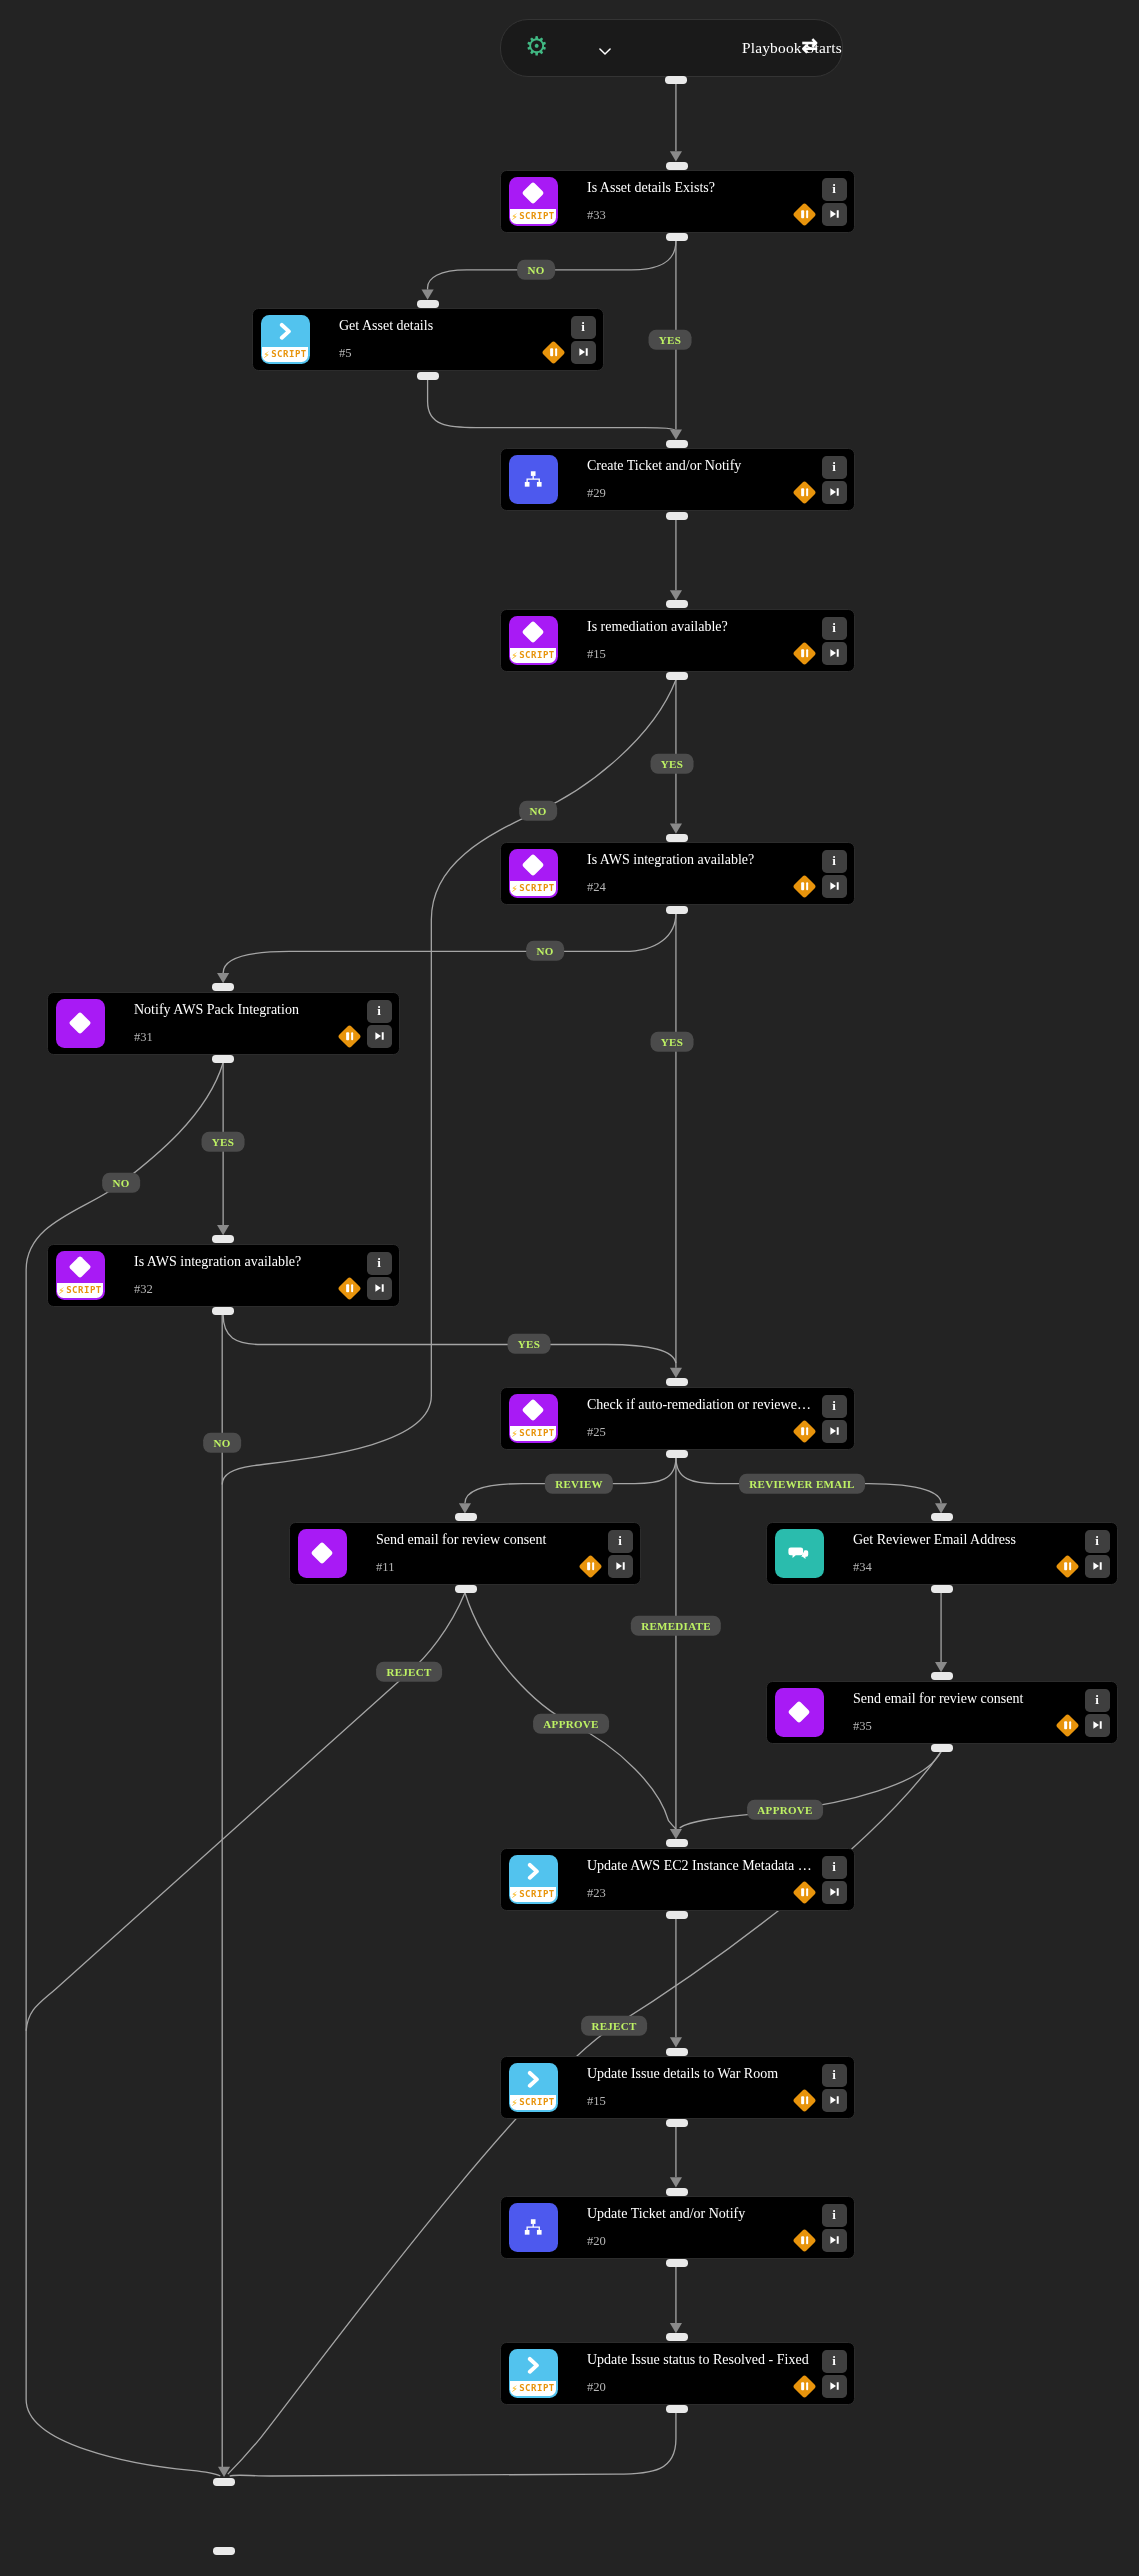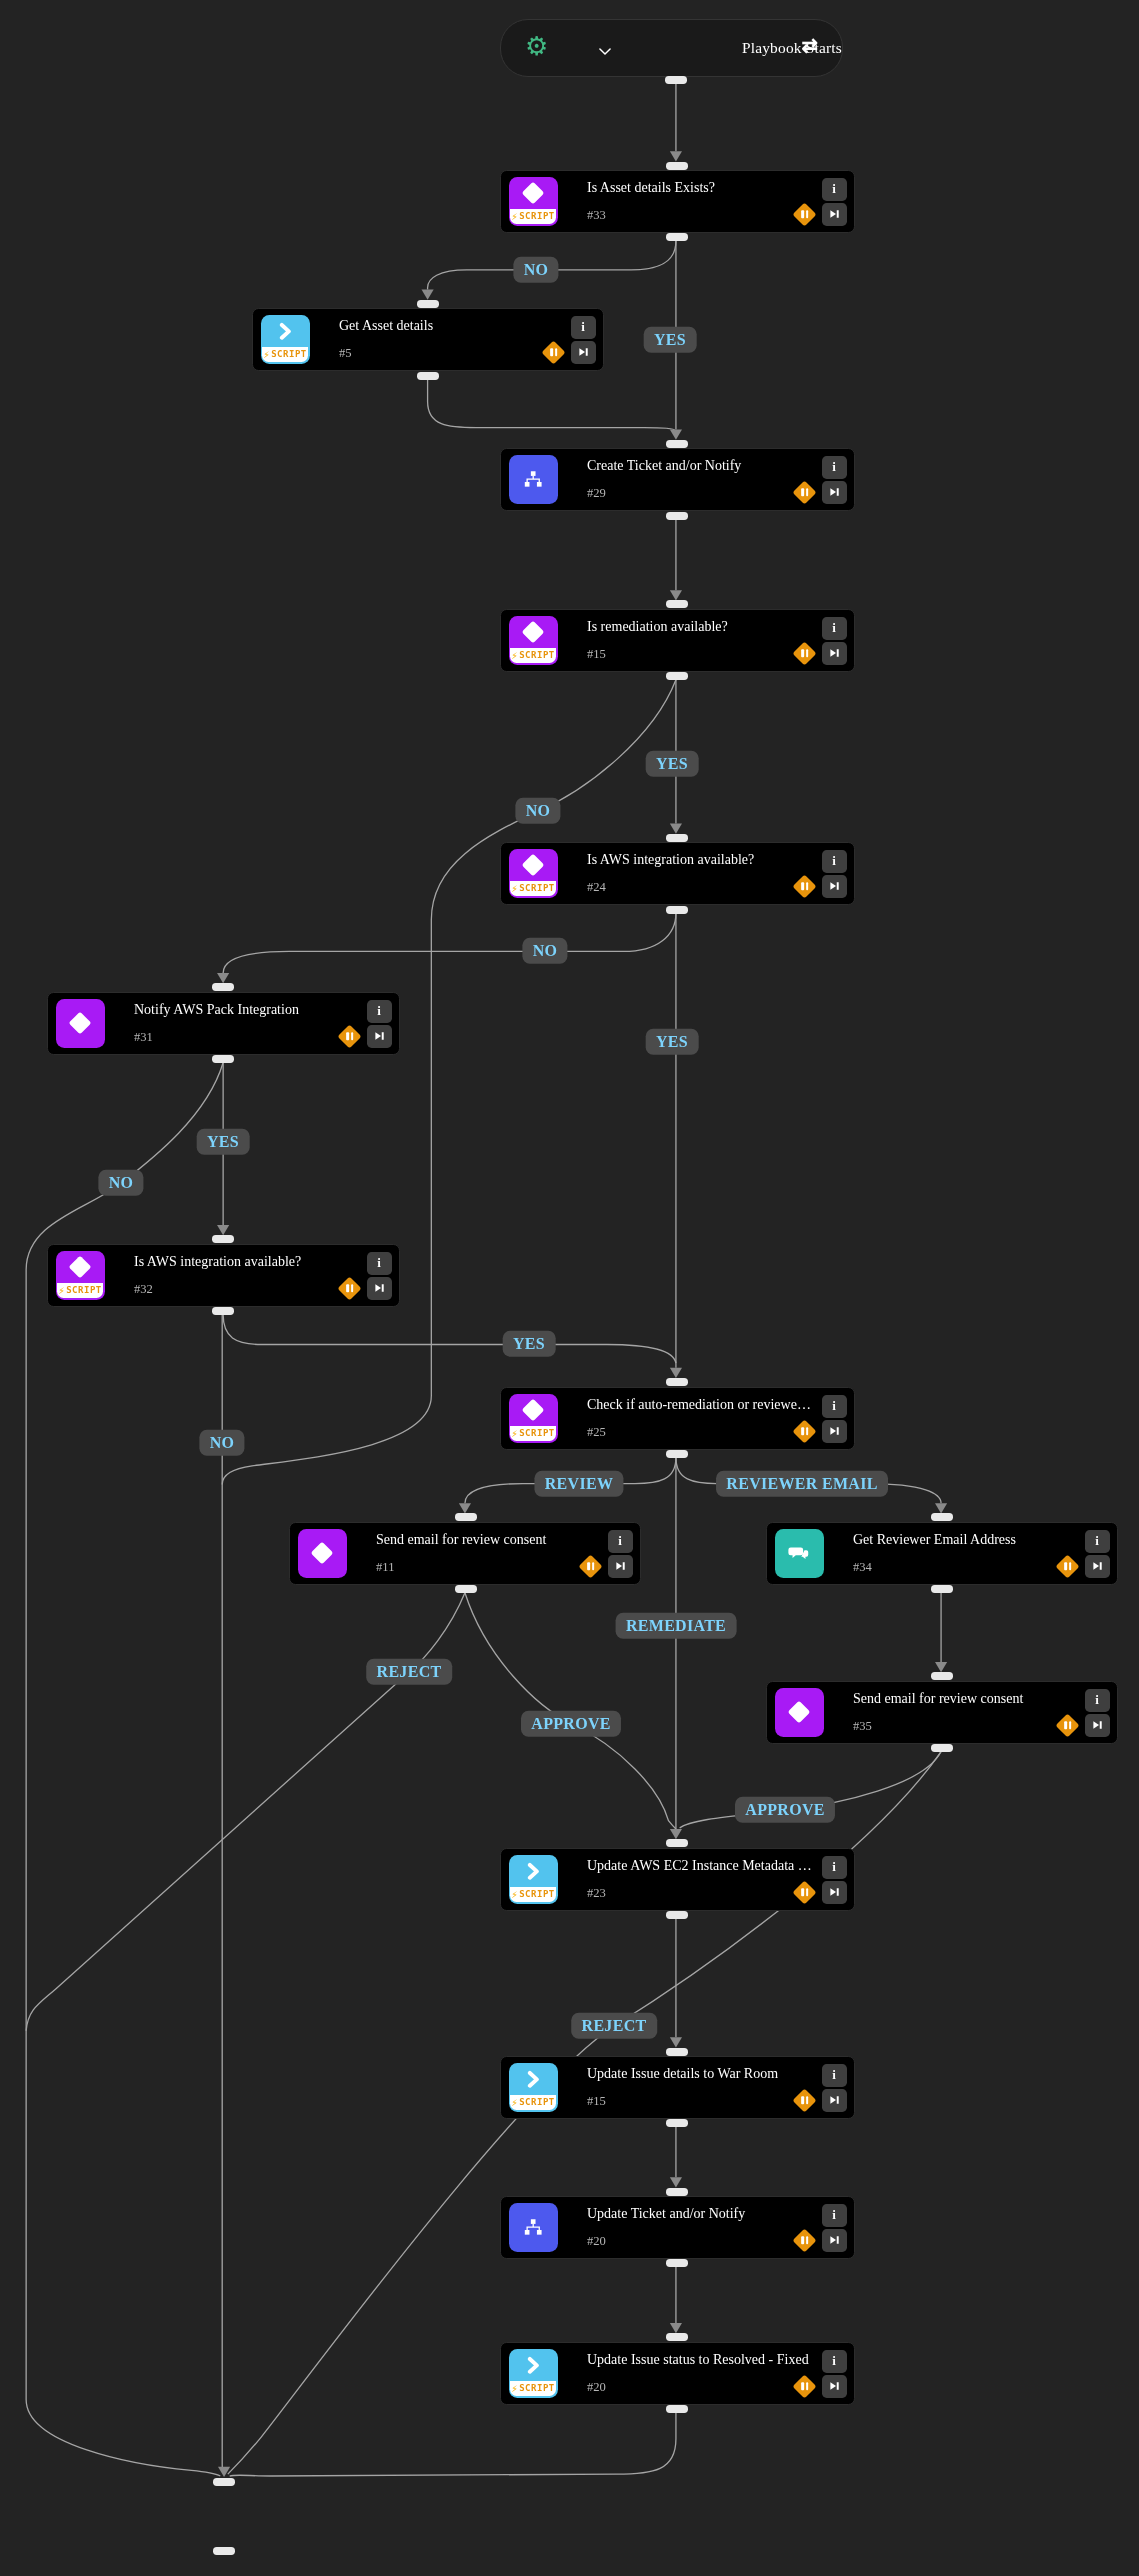--- a/index.html
+++ b/index.html
@@ -39,22 +39,22 @@
             color:#fff;font-weight:700;font-size:13px;display:flex;align-items:center;justify-content:center;}
   .btns-bottom{position:absolute;bottom:6.5px;right:7.5px;display:flex;gap:4.7px;}
   .btn-pause{width:25px;height:23px;display:flex;align-items:center;justify-content:center;}
   .pause-diamond{width:17px;height:17px;background:#e8940c;transform:rotate(45deg);border-radius:2.8px;
                  display:flex;align-items:center;justify-content:center;}
   .pause-bars{transform:rotate(-45deg);display:flex;gap:2.3px;}
   .pause-bars i{width:2.6px;height:8.4px;background:#fff;border-radius:0.9px;}
   .btn-skip{width:25px;height:23px;background:#3f3f3f;border-radius:4.7px;display:flex;align-items:center;justify-content:center;}
   
   .stub{position:absolute;width:22.4px;height:7.5px;background:#e9e9e9;border-radius:3.7px;z-index:5;}
-  .edge-label{position:absolute;transform:translate(-50%,-50%);background:#4b4b4b;color:#7dd3fc;
-              font-weight:700;font-size:16px;padding:4.2px 10.3px;border-radius:7.5px;letter-spacing:0.3px;
+  .edge-label{position:absolute;transform:translate(-50%,-50%);background:#4b4b4b;color:#bef264;
+              font-weight:700;font-size:11px;padding:4.2px 10.3px;border-radius:7.5px;letter-spacing:0.3px;
               white-space:nowrap;z-index:4;}
   .done{position:absolute;left:42px;top:2485px;width:357px;height:69px;border-radius:35px;background:#5d7d88;
         border:6.5px solid #000;box-sizing:border-box;display:flex;align-items:center;justify-content:center;
         color:#fff;font-size:16px;z-index:2;}
 </style>
 </head>
 <body>
 
 <div id="canvas">
 

